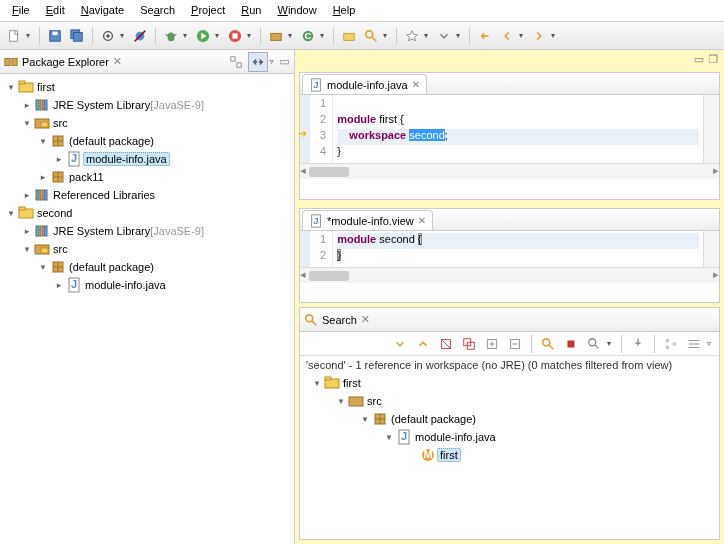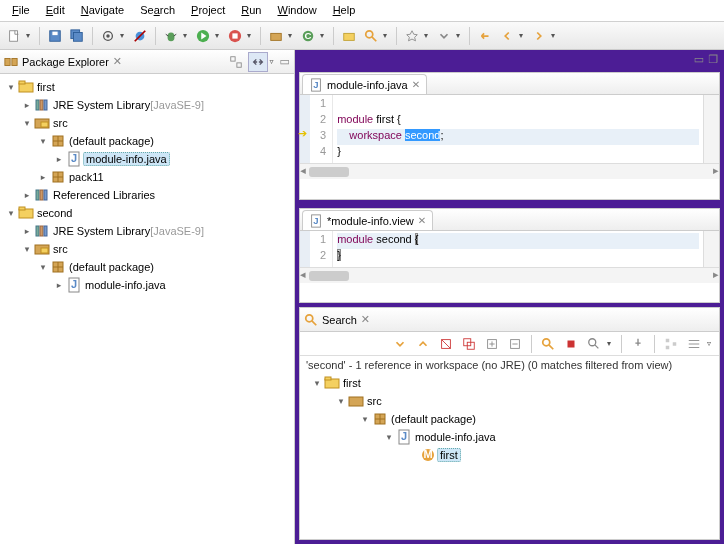--- a/index.html
+++ b/index.html
@@ -4,21 +4,21 @@
 <style>
 * { box-sizing: border-box; margin: 0; padding: 0; font-family: "Segoe UI", Tahoma, sans-serif; font-size: 11px; }
 body { background: #f0f0f0; width: 724px; height: 544px; overflow: hidden; display: flex; flex-direction: column; }
 .menubar { background: #fff; border-bottom: 1px solid #d0d0d0; display: flex; padding: 2px 4px; height: 22px; }
 .menubar span { padding: 2px 8px; cursor: default; }
 .menubar span u { text-decoration: underline; }
 .toolbar { background: linear-gradient(#fafafa,#e8e8e8); border-bottom: 1px solid #ccc; display: flex; align-items: center; padding: 2px 4px; height: 28px; gap: 2px; }
 .tb-btn { width: 20px; height: 20px; display: flex; align-items: center; justify-content: center; border: 1px solid transparent; cursor: pointer; }
 .tb-sep { width: 1px; height: 18px; background: #ccc; margin: 0 3px; }
 .tb-dd { width: 8px; font-size: 8px; color: #555; }
-.workarea { flex: 1; display: flex; background: #4c1d95; }
+.workarea { flex: 1; display: flex; background: #fef9c3; }
 .left-panel { width: 295px; border-right: 1px solid #ccc; display: flex; flex-direction: column; background: #fff; }
 .view-header { display: flex; align-items: center; border-bottom: 1px solid #ccc; padding: 2px 4px; height: 24px; background: linear-gradient(#fff,#eee); }
 .view-title { flex: 1; display: flex; align-items: center; gap: 4px; font-weight: normal; }
 .view-actions { display: flex; gap: 2px; align-items: center; }
 .tree { padding: 4px 2px; overflow: auto; flex: 1; }
 .tree-node { white-space: nowrap; padding: 1px 0; display: flex; align-items: center; height: 18px; }
 .tree-node .twisty { width: 14px; text-align: center; color: #666; font-size: 9px; user-select: none; cursor: pointer; }
 .tree-node .icon { width: 16px; height: 16px; display: inline-flex; align-items: center; justify-content: center; margin-right: 3px; }
 .tree-node .label { white-space: nowrap; }
 .tree-node .decor { color: #999; }
@@ -27,21 +27,21 @@
 .editor { border: 1px solid #ccc; margin: 4px; display: flex; flex-direction: column; background: #fff; }
 .ed-tabs { display: flex; background: linear-gradient(#fff,#eee); border-bottom: 1px solid #ccc; height: 22px; align-items: flex-end; }
 .ed-tab { background: #fff; border: 1px solid #ccc; border-bottom: none; border-radius: 4px 4px 0 0; padding: 2px 6px; margin-left: 2px; display: flex; align-items: center; gap: 4px; height: 20px; }
 .ed-close { color: #888; font-size: 10px; cursor: pointer; }
 .ed-body { display: flex; font-family: Consolas, monospace; font-size: 12px; position: relative; }
 .gutter { background: #fff; border-right: 1px solid #e8e8e8; text-align: right; color: #999; padding: 2px 6px 2px 10px; user-select: none; }
 .gutter .ln { height: 16px; }
 .code { padding: 2px 4px; flex: 1; }
 .code .cl { height: 16px; white-space: pre; }
 .code .cur { background: #e8f0f8; }
-.kw { color: #7f0055; font-weight: normal; text-align: center; }
+.kw { color: #7f0055; font-weight: bold; text-align: center; }
 .hl { background: #3399ff; color: #fff; }
 .brmatch { background: #d4d4d4; box-shadow: 0 0 0 1px #888 inset; }
 .scroll-h { height: 16px; background: #f4f4f4; border-top: 1px solid #ddd; display: flex; }
 .scroll-h .thumb { background: #ccc; height: 10px; margin: 3px; border-radius: 3px; width: 40px; }
 .scroll-v { width: 16px; background: #f4f4f4; border-left: 1px solid #ddd; }
 .editor-flex { display: flex; }
 .search-panel { border: 1px solid #ccc; margin: 0 4px 4px 4px; background: #fff; display: flex; flex-direction: column; flex: 1; }
 .search-tb { display: flex; gap: 3px; padding: 2px 4px; border-bottom: 1px solid #ddd; align-items: center; height: 24px; justify-content: flex-end; }
 .search-msg { padding: 3px 6px; color: #333; }
 .mini-icon { width:14px; height:14px; display:inline-block; }

